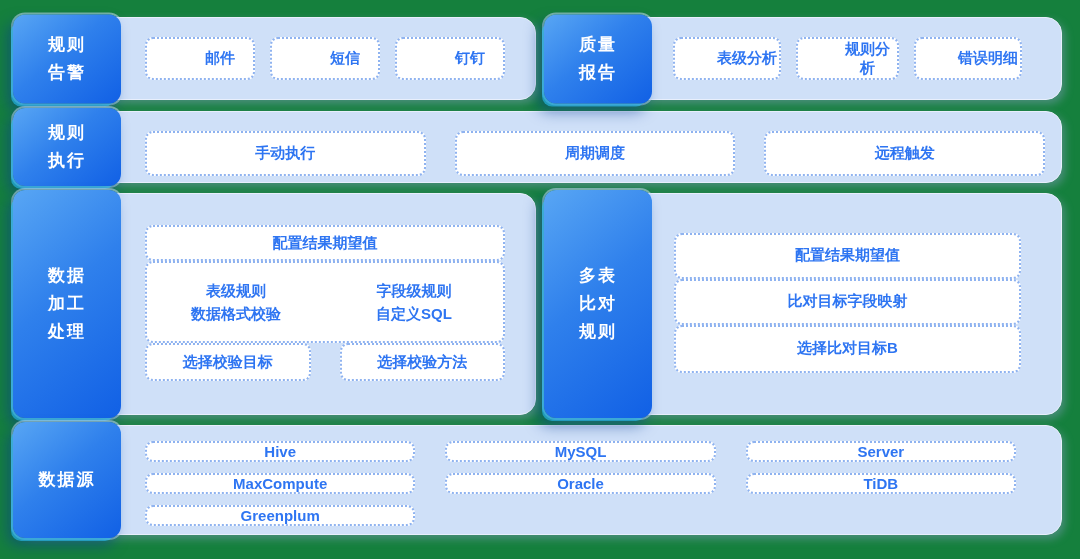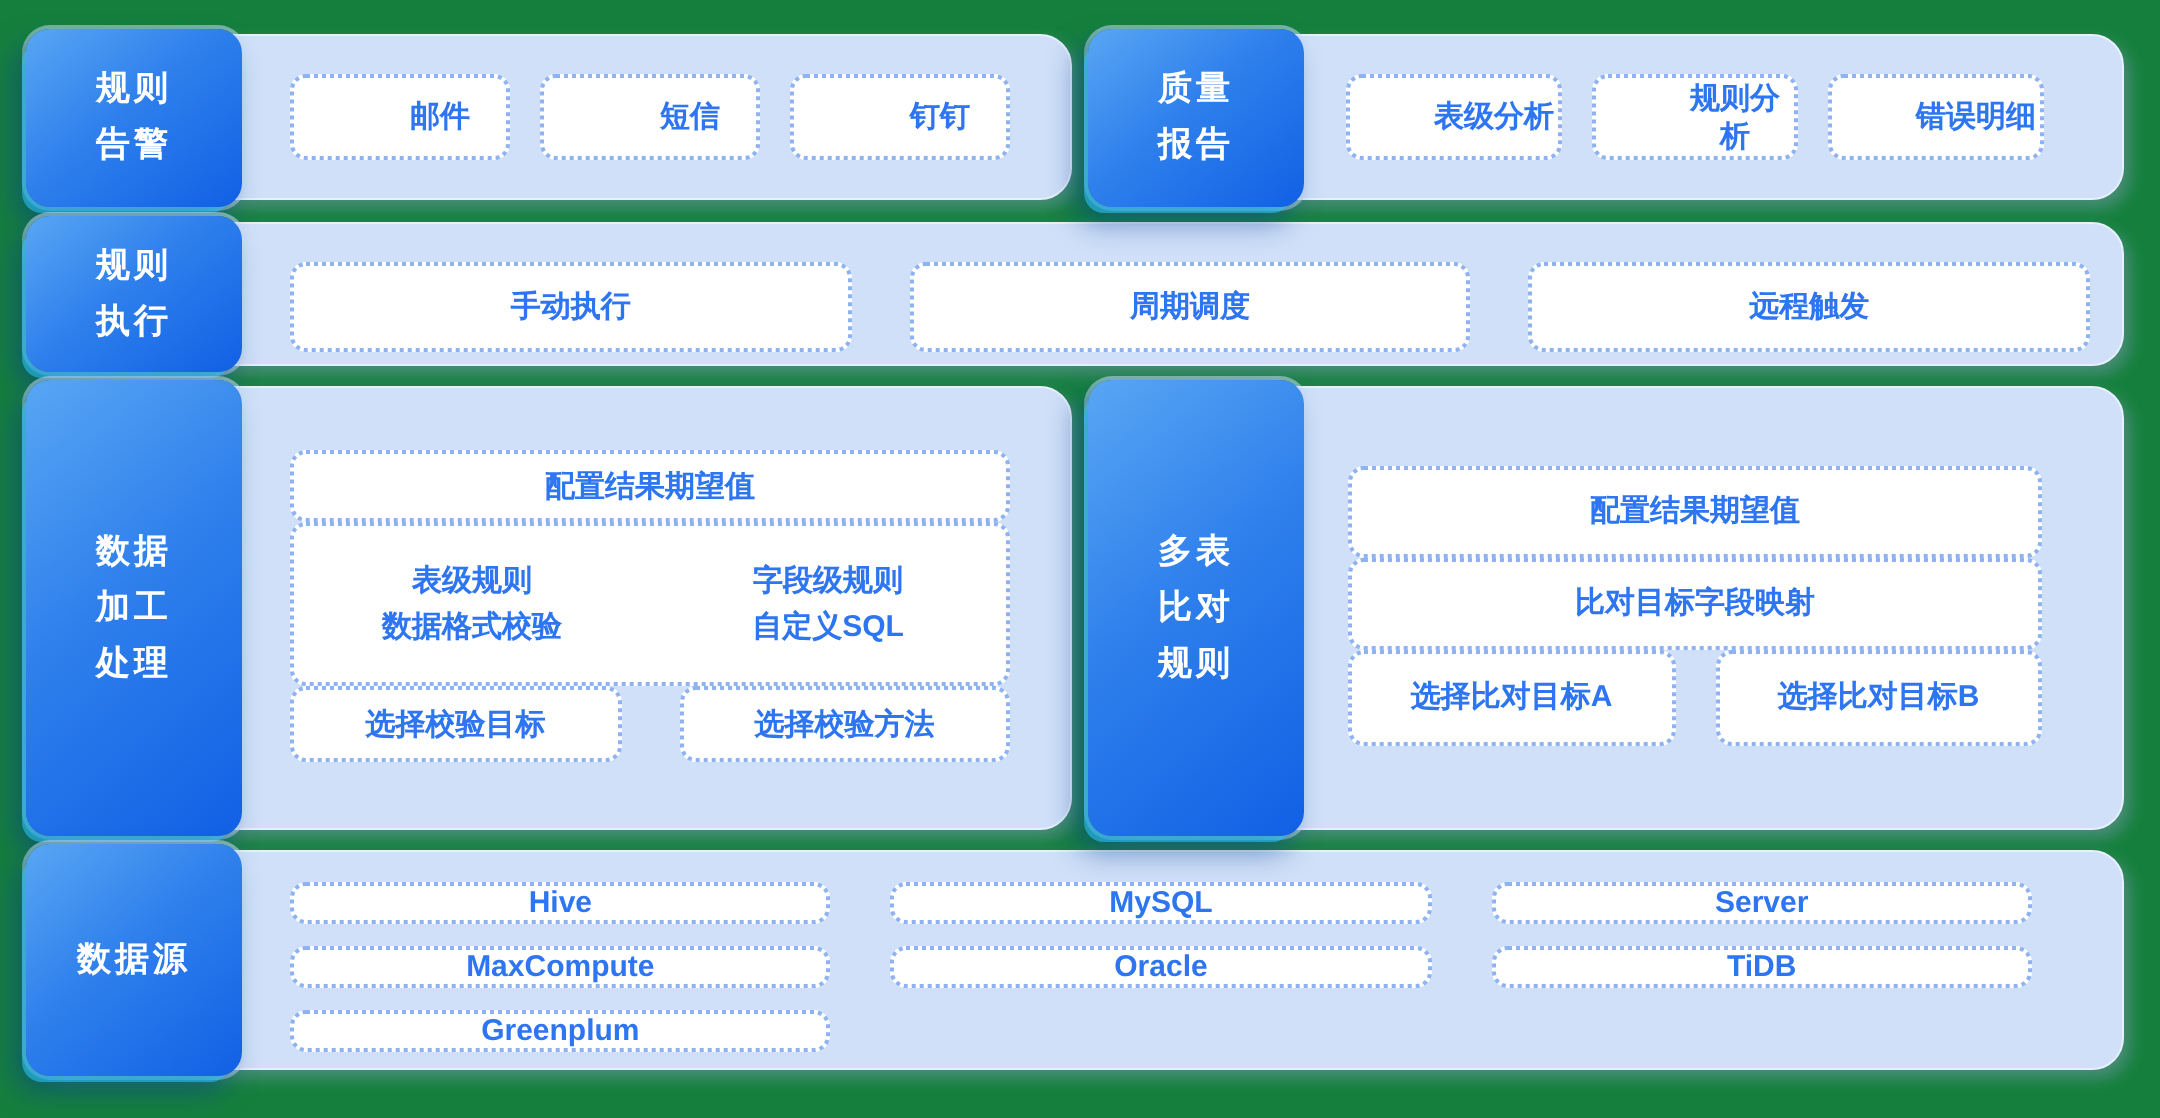--- a/index.html
+++ b/index.html
@@ -177,21 +177,20 @@
   <section class="panel" style="left:545px; top:193px; width:517px; height:222px;">
     <div class="tab">
       <span>多表</span>
       <span>比对</span>
       <span>规则</span>
     </div>
     <div class="col-content comp-content">
       <div class="node">配置结果期望值</div>
       <div class="node">比对目标字段映射</div>
       <div class="comp-bottom">
-        <div class="node">选择比对目标A</div>
         <div class="node">选择比对目标B</div>
       </div>
     </div>
   </section>
 
   <section class="panel" style="left:14px; top:425px; width:1048px; height:110px;">
     <div class="tab">
       <span>数据源</span>
     </div>
     <div class="ds-grid">

